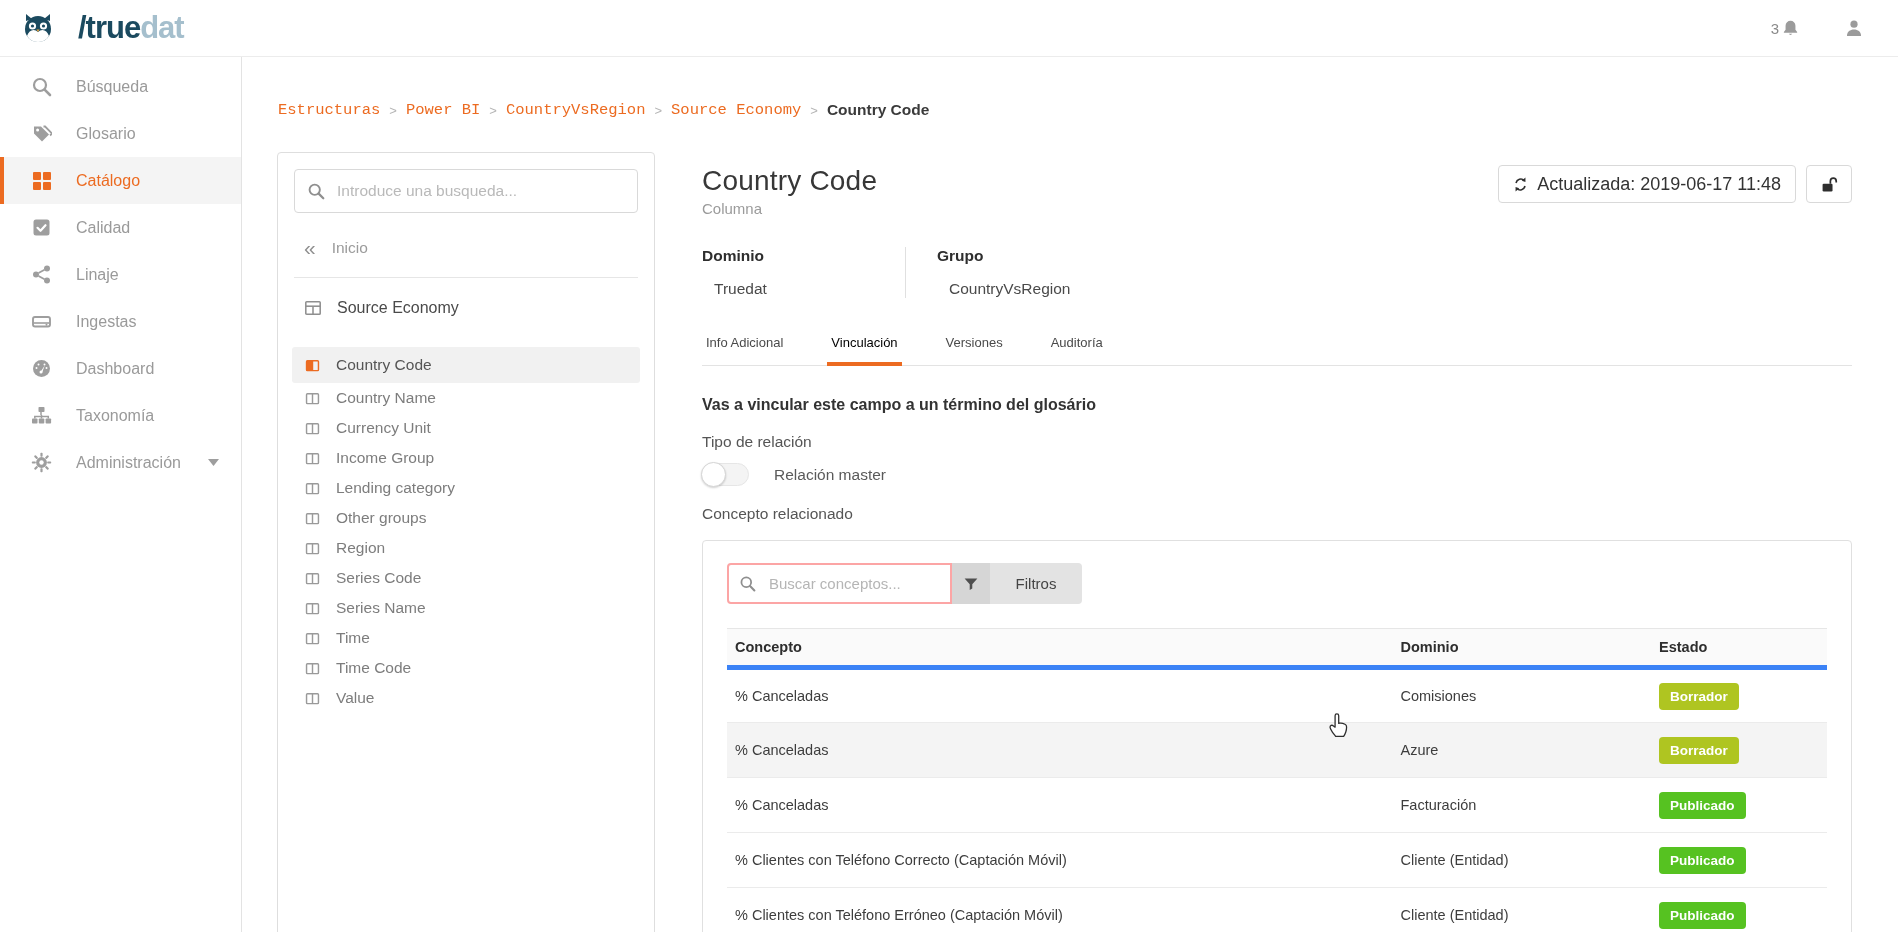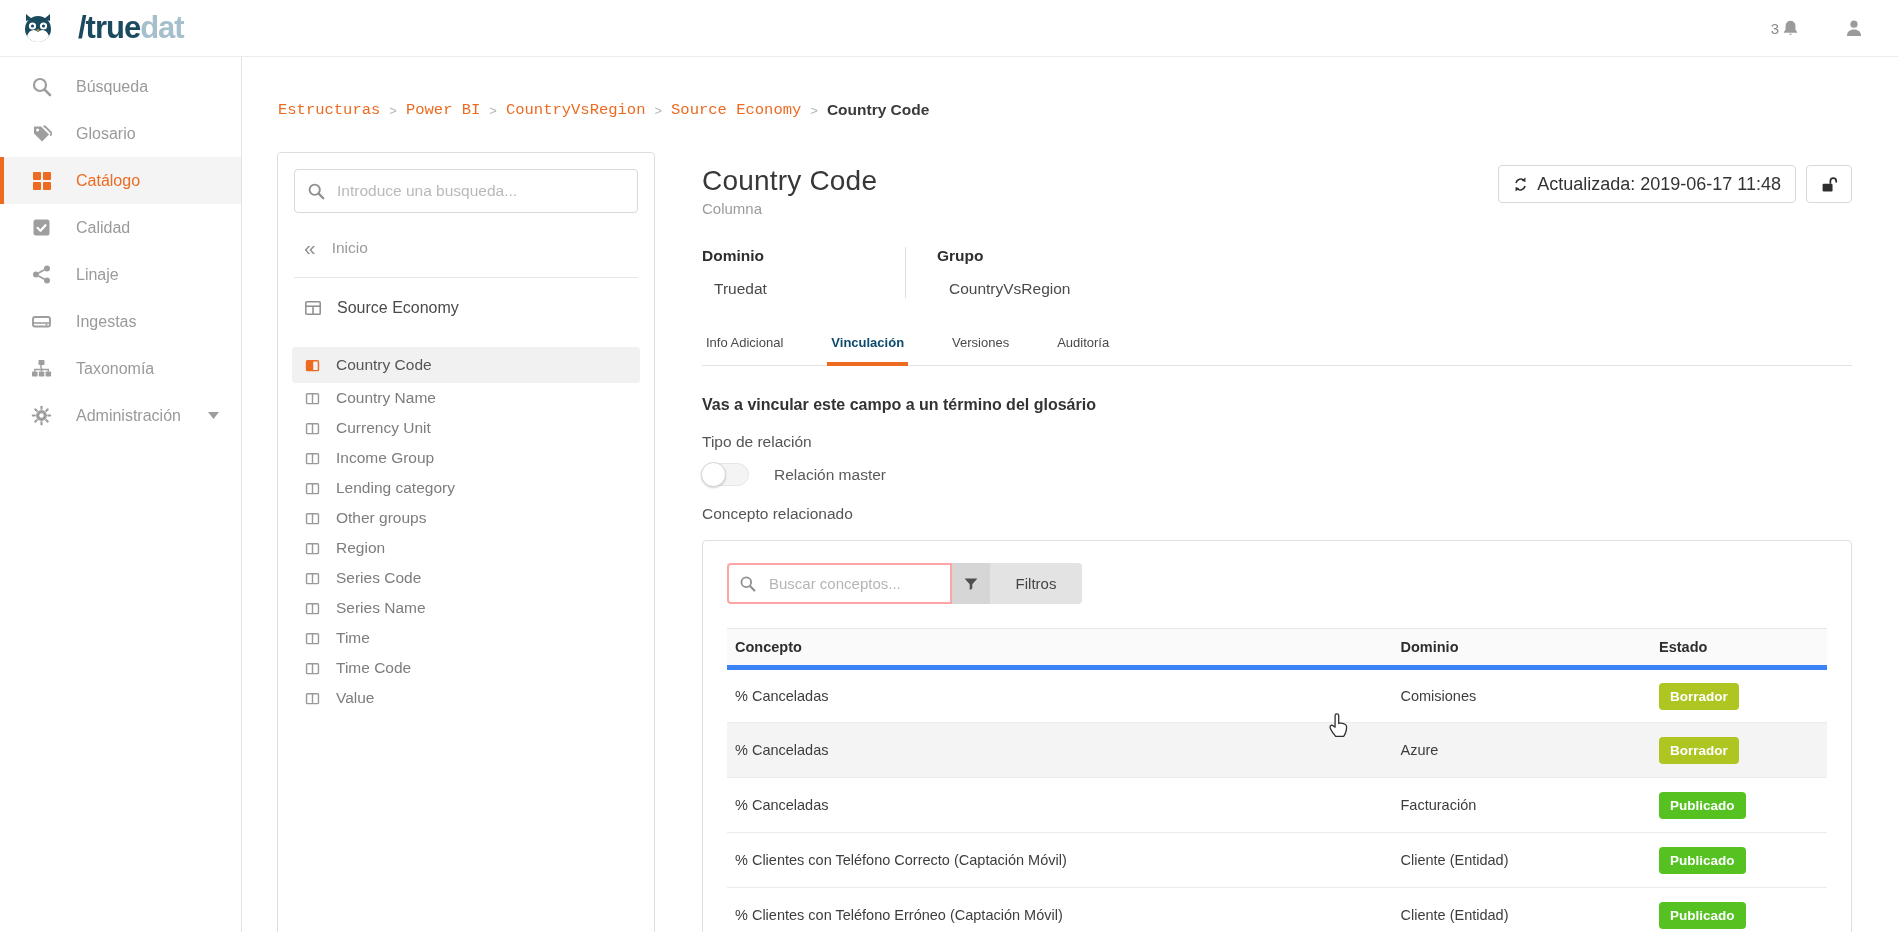--- a/index.html
+++ b/index.html
@@ -86,21 +86,21 @@
   .meta-row{display:flex;margin-top:30px;}
   .meta-col{padding-right:40px;}
   .meta-col.first{width:204px;border-right:1px solid #e0e0e0;}
   .meta-col.second{padding-left:31px;}
   .meta-label{font-size:15.5px;font-weight:bold;color:#2e2e2e;}
   .meta-value{font-size:15.5px;color:#4a4a4a;margin-top:15px;padding-left:12px;}
 
   .tabs{display:flex;gap:40px;margin-top:27px;border-bottom:1px solid var(--border);}
   .tab{font-size:13px;color:#4a4a4a;padding:10px 4px 12px 4px;cursor:pointer;
     border-bottom:4px solid transparent;margin-bottom:-1px;}
-  .tab.active{color:#0c4a6e;font-weight:bold;border-bottom-color:var(--accent);}
+  .tab.active{color:#000000;font-weight:normal;border-bottom-color:var(--accent);}
 
   .link-heading{margin-top:30px;font-size:16px;font-weight:bold;color:#333;}
   .field-label{margin-top:19px;font-size:15.5px;color:#555;}
   .toggle-row{display:flex;align-items:center;gap:25px;margin-top:12px;}
   .toggle{width:47px;height:23px;background:#f4f4f4;border:1px solid #e6e6e6;border-radius:12px;
     position:relative;cursor:pointer;}
   .toggle-knob{position:absolute;left:-2px;top:-2px;width:25px;height:25px;border-radius:50%;
     background:#fff;border:1px solid #d5d5d5;box-shadow:0 1px 2px rgba(0,0,0,.18);}
   .toggle-label{font-size:15.5px;color:#5a5a5a;}
 
@@ -227,20 +227,34 @@
   </div>
   <div class="side-item">
     <span class="side-icon">
       <svg viewBox="0 0 21 21">
           <rect x="2" y="6" width="17" height="9.5" rx="2" fill="none" stroke="currentColor" stroke-width="1.9"></rect>
           <line x1="2.5" y1="12" x2="18.5" y2="12" stroke="currentColor" stroke-width="1.6"></line>
           <circle cx="15.5" cy="13.8" r="1" fill="currentColor"></circle>
         </svg>
     </span>
     <span class="side-label">Ingestas</span>
+  </div>
+  <div class="side-item">
+    <span class="side-icon">
+      <svg viewBox="0 0 21 21">
+          <circle cx="10.5" cy="10.5" r="8.5" fill="currentColor"></circle>
+          <circle cx="5.5" cy="10" r="1" fill="#fff"></circle>
+          <circle cx="7.5" cy="6.5" r="1" fill="#fff"></circle>
+          <circle cx="13.5" cy="6.5" r="1" fill="#fff"></circle>
+          <circle cx="15.5" cy="10" r="1" fill="#fff"></circle>
+          <path d="M9.5 14 l4.2-6.5 -2.6 7.3 z" fill="#fff"></path>
+          <circle cx="10" cy="14" r="1.5" fill="#fff"></circle>
+        </svg>
+    </span>
+    <span class="side-label">Dashboard</span>
   </div>
   <div class="side-item">
     <span class="side-icon">
       <svg viewBox="0 0 21 21" fill="currentColor">
           <rect x="7.5" y="2" width="6" height="5" rx="0.8"></rect>
           <rect x="1" y="13.5" width="5.5" height="5" rx="0.8"></rect>
           <rect x="7.8" y="13.5" width="5.5" height="5" rx="0.8"></rect>
           <rect x="14.6" y="13.5" width="5.5" height="5" rx="0.8"></rect>
           <path d="M10 7 v3 M3.8 13.5 v-2 h13.5 v2 M10.5 10 v3.5" fill="none" stroke="currentColor" stroke-width="1.5"></path>
         </svg>

